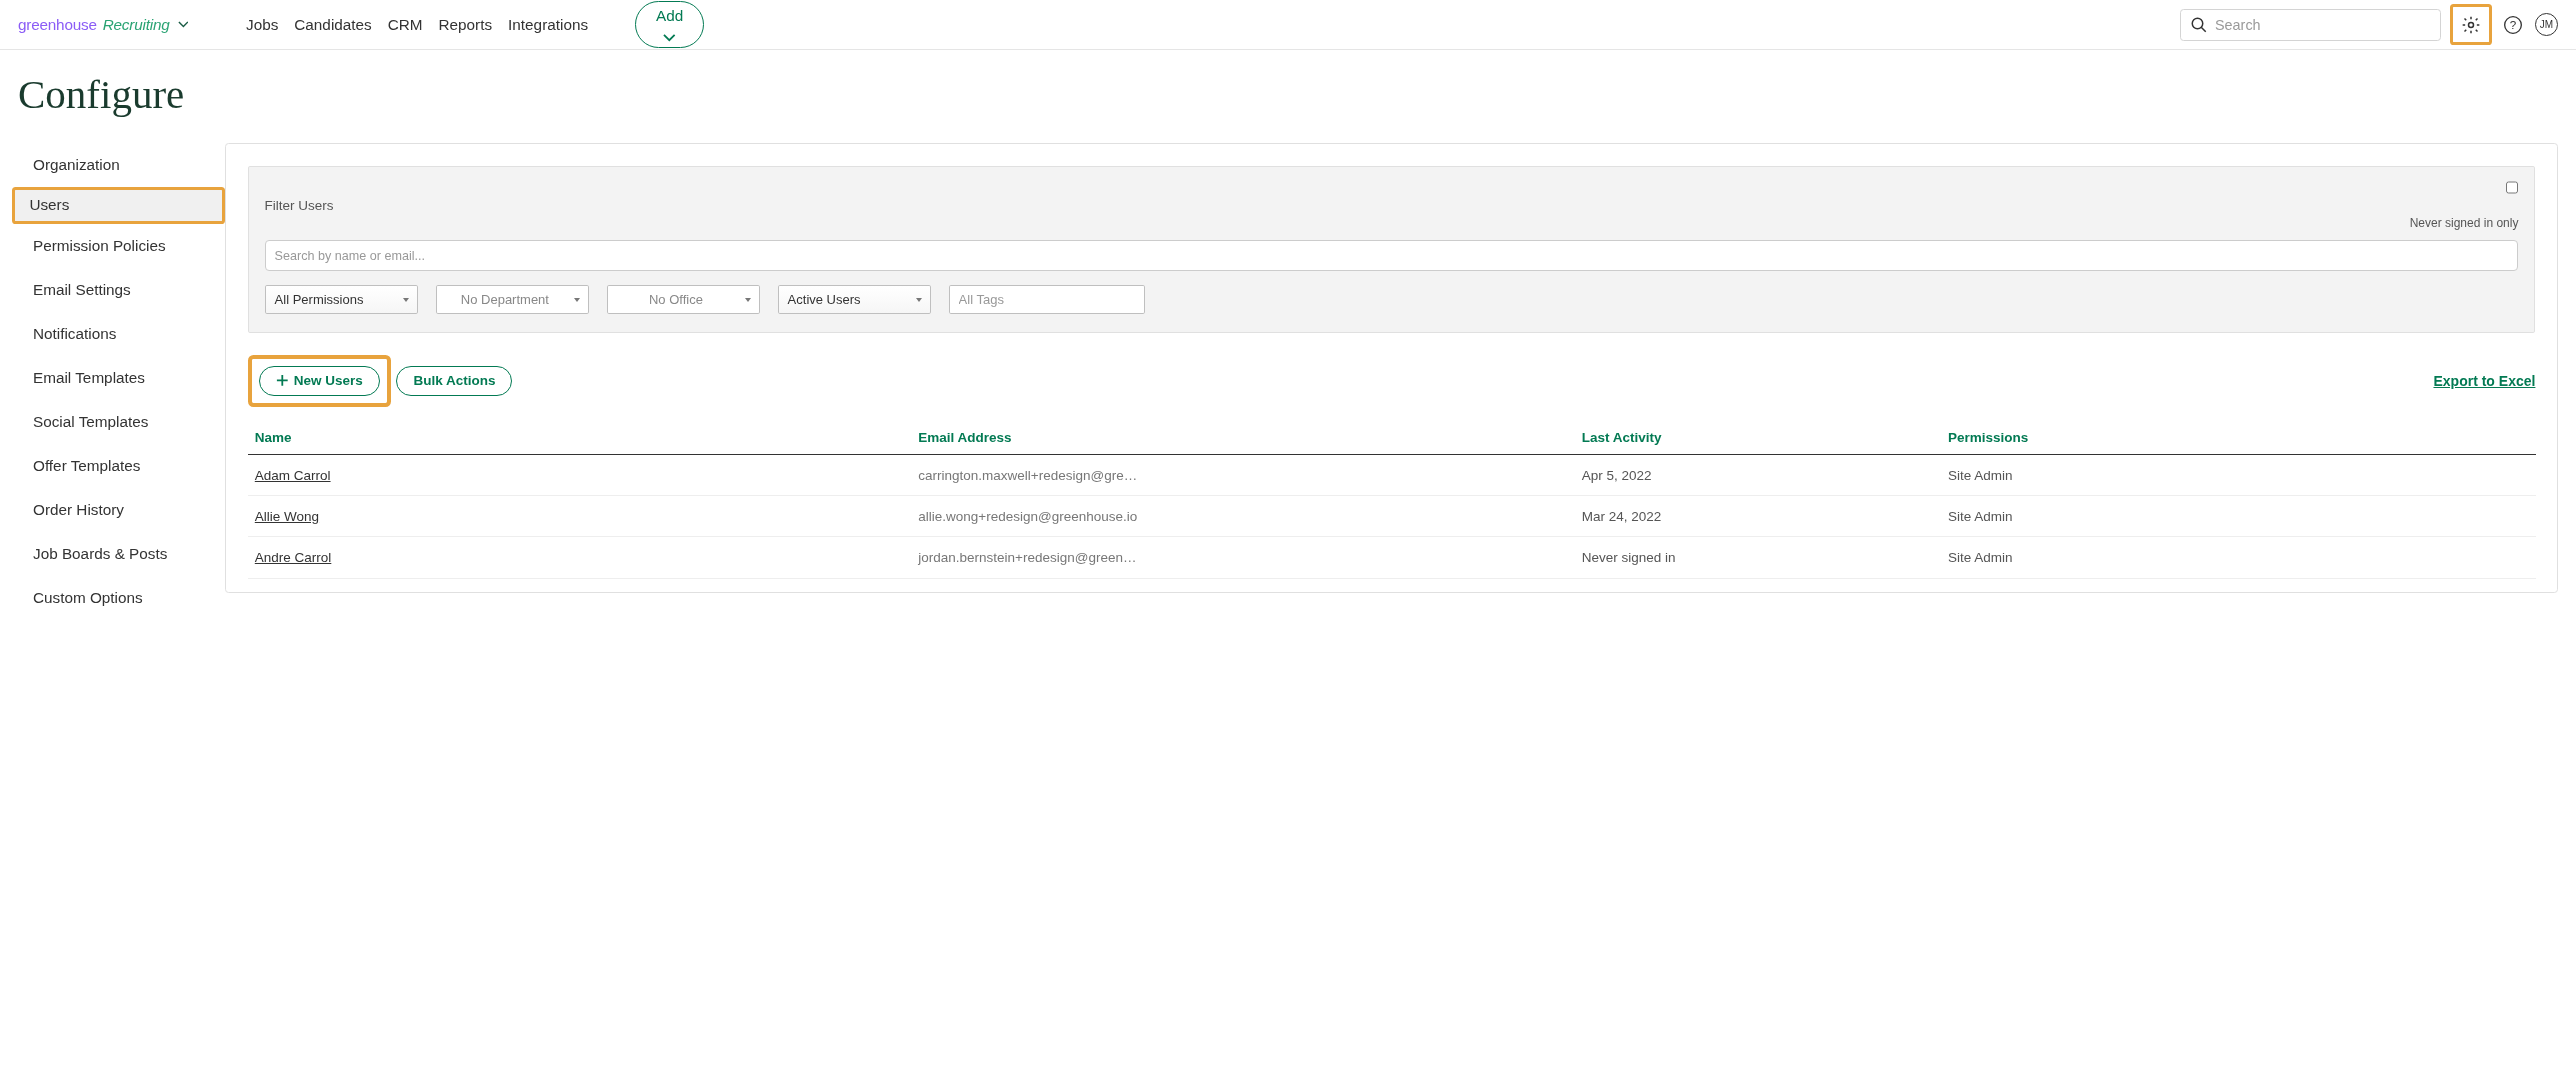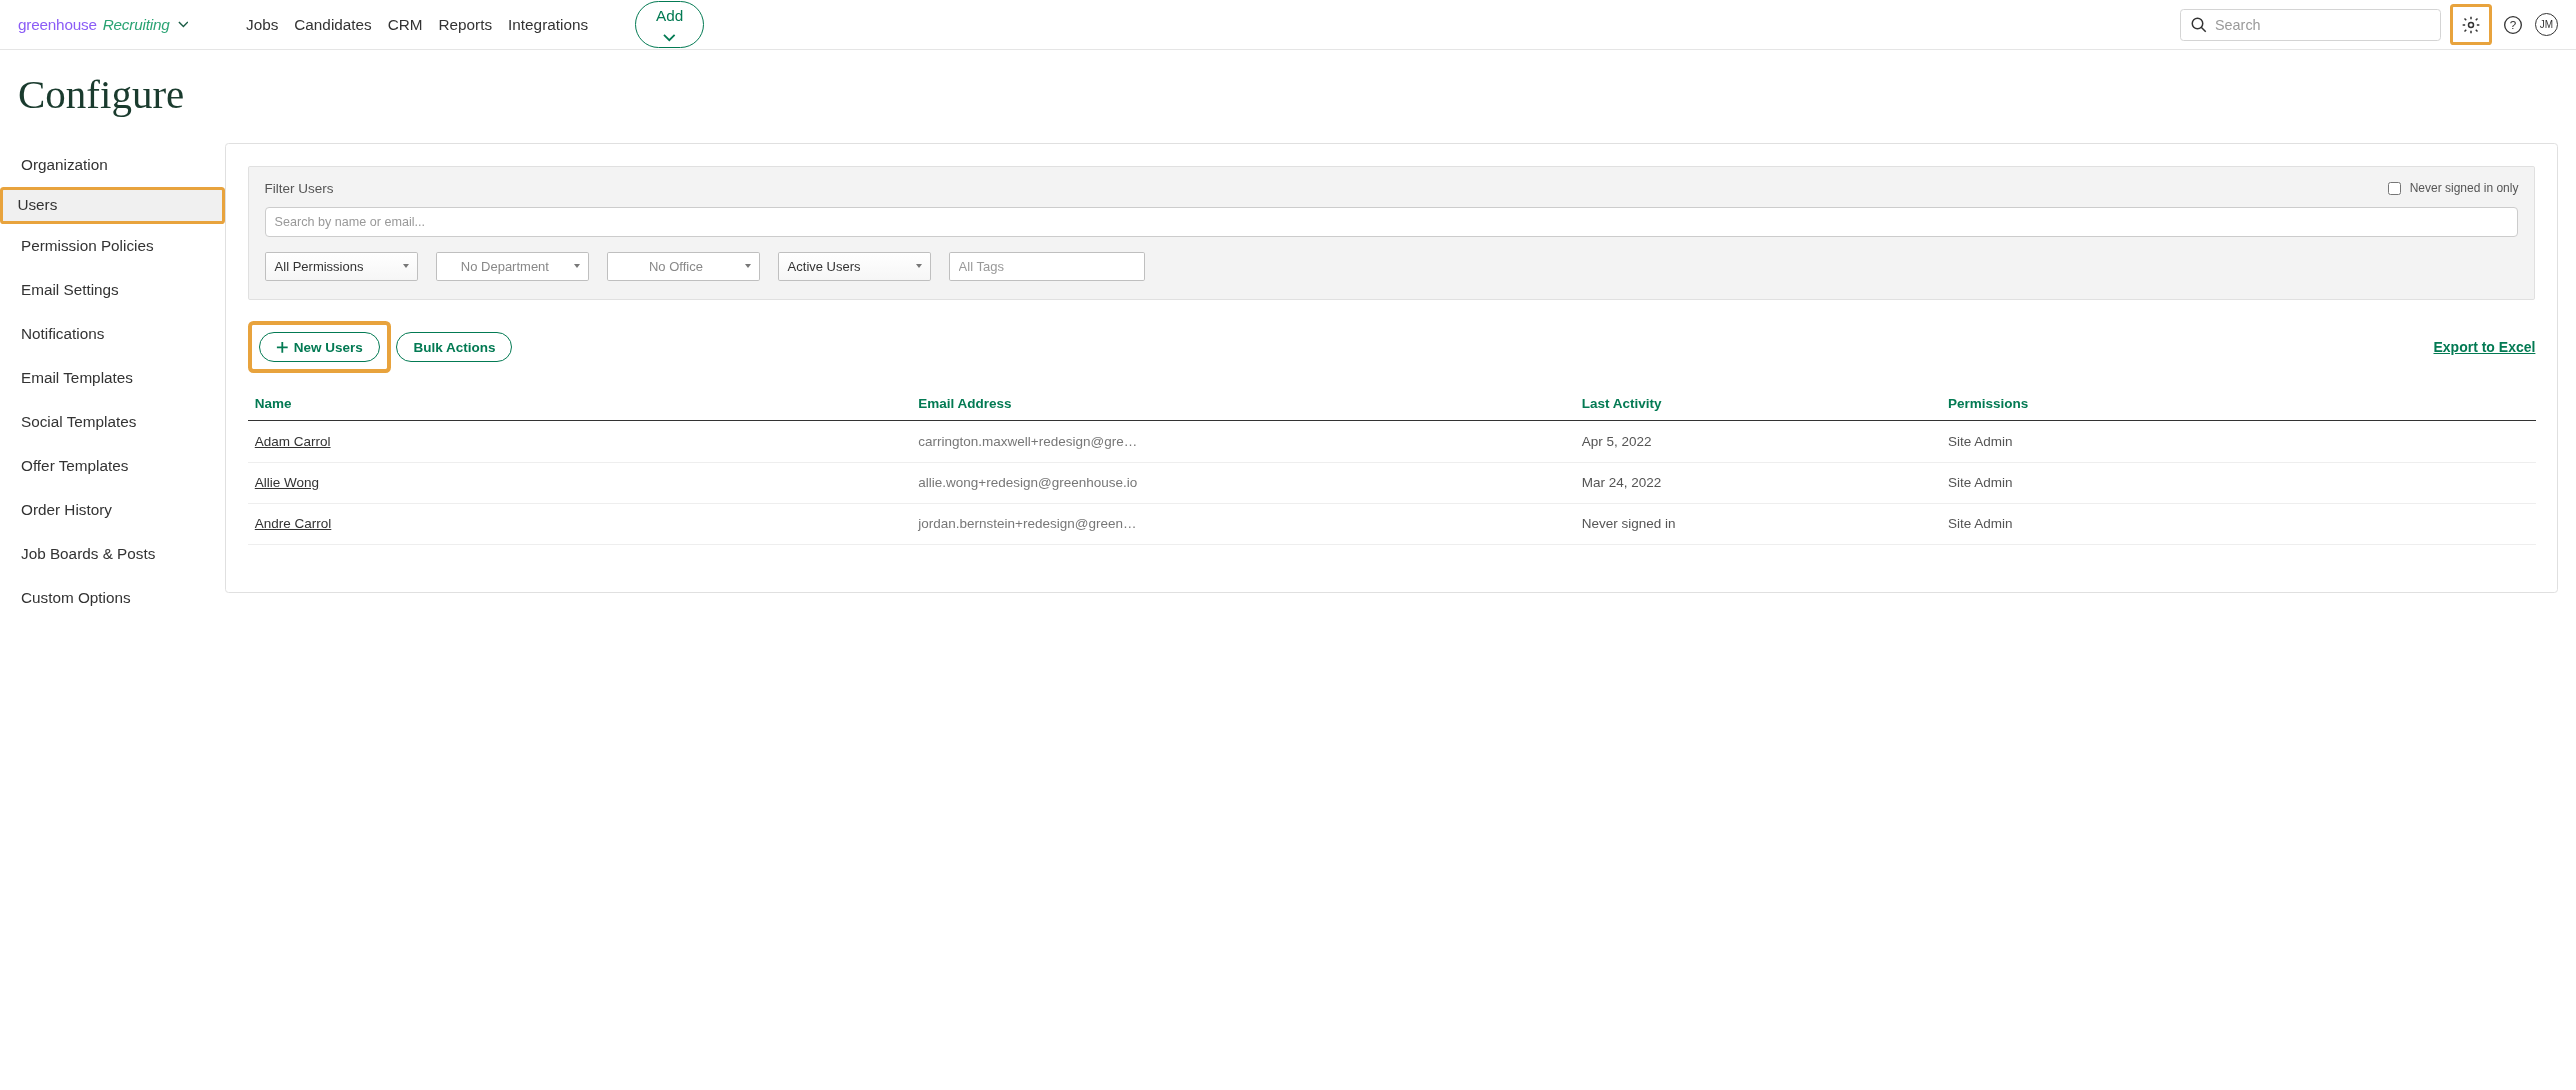--- a/index.html
+++ b/index.html
@@ -110,21 +110,21 @@
     color: #1a3b2e;
     padding: 20px 18px 25px 18px;
     font-weight: 400;
   }
   .layout {
     display: flex;
     align-items: flex-start;
   }
   .sidebar {
     width: 225px;
-    padding: 0 0 0 0;
+    padding: 0 0 0 12px;
   }
   .side-item {
     padding: 10px 18px;
     font-size: 15.3px;
     color: #333;
     cursor: pointer;
     border: 3.6px solid transparent;
   }
   .side-item.active {
     background: #f0f0f0;
@@ -155,24 +155,25 @@
     align-items: center;
     margin-bottom: 10.8px;
   }
   .filter-title {
     font-size: 13.5px;
     color: #555;
   }
   .never-signed {
     margin-left: auto;
     display: flex;
-    align-items: center;
-    gap: 9px;
+    align-items: flex-end;
+    gap: 22px;
     font-size: 12px;
     color: #555;
+    flex-direction: column;
   }
   .never-signed input { width: 12.6px; height: 12.6px; }
   .filter-search {
     width: 100%;
     border: 0.9px solid #ccc;
     background: #fff;
     padding: 7.2px 9px;
     font-size: 12.6px;
     border-radius: 4px;
     margin-bottom: 14.4px;

